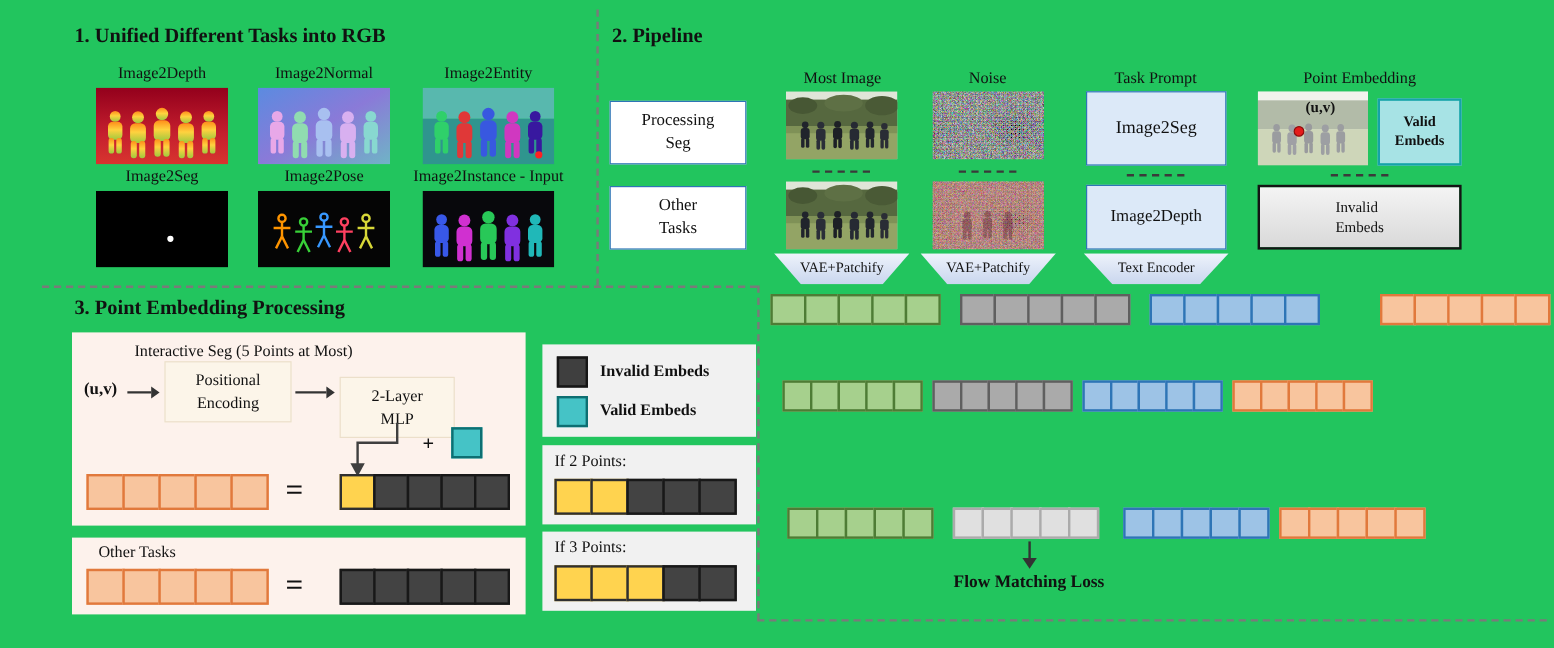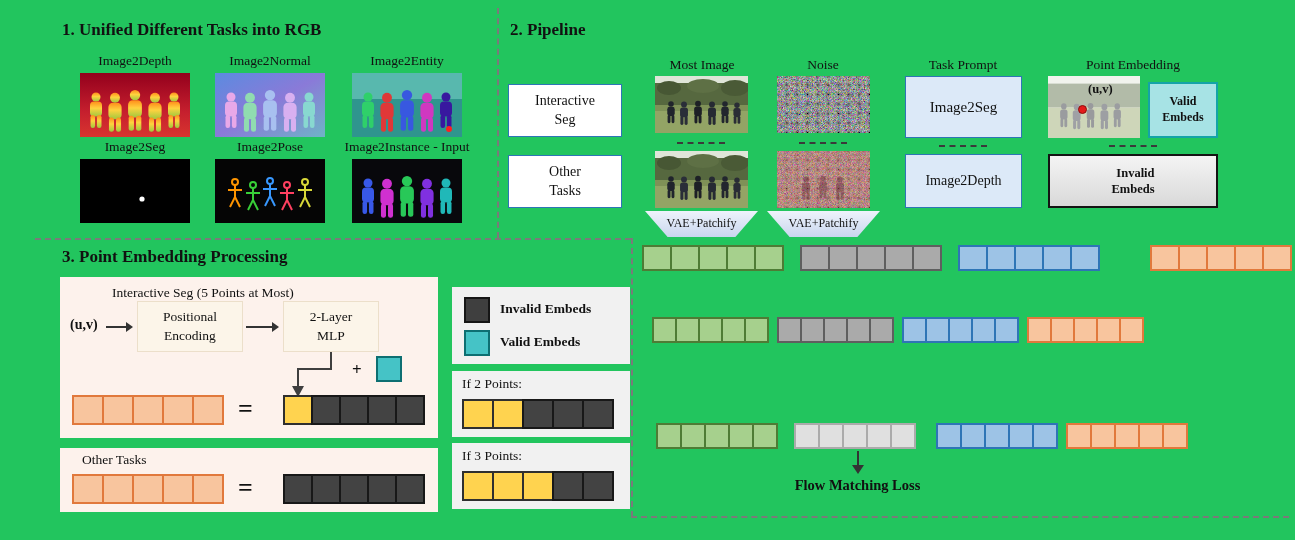--- a/index.html
+++ b/index.html
@@ -15,21 +15,21 @@
   .thumb{overflow:hidden;}
   .thumb svg,.photo svg{display:block;width:100%;height:100%;}
   .photo{overflow:hidden;}
   .bluebox{border:1.6px solid #2e75b6;background:#fff;display:flex;align-items:center;justify-content:center;
            text-align:center;font-size:14px;line-height:1.35;white-space:pre-line;}
   .promptbox{border:1.6px solid #2e75b6;background:#dce9f8;display:flex;align-items:center;justify-content:center;
            text-align:center;font-size:15px;}
   .validbox{border:2px solid #15a3a8;background:#a7e3e5;display:flex;align-items:center;justify-content:center;
            text-align:center;font-weight:bold;font-size:12px;line-height:1.3;white-space:pre-line;}
   .invalidbox{border:2px solid #141414;background:linear-gradient(#f4f4f4,#d9d9d9);display:flex;align-items:center;justify-content:center;
-           text-align:right;font-weight:bold;font-size:12.5px;line-height:1.3;white-space:pre-line;}
+           text-align:left;font-weight:normal;font-size:12.5px;line-height:1.3;white-space:pre-line;}
   .funnel{clip-path:polygon(0 0,100% 0,80% 100%,20% 100%);background:linear-gradient(#eef3fb,#c9d6ee);
            display:flex;align-items:center;justify-content:center;}
   .funnel .small-lbl{transform:translateY(-1px);}
   .dashes{border-top:2.2px dashed #3a3a3a;width:48px;height:0;}
   .tokens{display:flex;align-items:stretch;}
   .tokens .grp{display:flex;}
   .tokens .grp + .grp{margin-left:8px;}
   .tokens.flush .grp + .grp{margin-left:-2px;}
   .cell{width:var(--cw,30px);height:100%;border:2px solid #000;}
   .cell + .cell{margin-left:-2px;}
@@ -166,21 +166,21 @@
       <use href="#sym-person" transform="translate(16 37)" fill="#3858e8"></use>
       <use href="#sym-person" transform="translate(35 39) scale(1.1)" fill="#d030d0"></use>
       <use href="#sym-person" transform="translate(55 37) scale(1.15)" fill="#28c858"></use>
       <use href="#sym-person" transform="translate(75 39) scale(1.1)" fill="#8030e0"></use>
       <use href="#sym-person" transform="translate(94 37)" fill="#20b8b8"></use>
     </svg>
   </div>
 
   <div class="abs sec-title" style="left:510px;top:20px;">2. Pipeline</div>
 
-  <div class="abs bluebox" style="left:508px;top:84px;width:114px;height:53px;">Interactive
+  <div class="abs bluebox" style="left:508px;top:84px;width:114px;height:53px;">Processing
 Seg</div>
   <div class="abs bluebox" style="left:508px;top:155px;width:114px;height:53px;">Other
 Tasks</div>
 
   <div class="abs lbl" style="left:647px;top:57px;width:110px;">Most Image</div>
   <div class="abs photo" style="left:655px;top:76px;width:93px;height:57px;">
     <svg viewBox="0 0 93 57" preserveAspectRatio="none">
       <rect width="93" height="57" fill="#dfe5d8"></rect>
       <rect y="7" width="93" height="22" fill="#56683f"></rect>
       <ellipse cx="14" cy="12" rx="12" ry="7" fill="#475734"></ellipse>
@@ -247,20 +247,23 @@
     </svg>
   </div>
   <div class="abs funnel" style="left:767px;top:211px;width:113px;height:26px;">
     <div class="small-lbl">VAE+Patchify</div>
   </div>
 
   <div class="abs lbl" style="left:903px;top:57px;width:120px;">Task Prompt</div>
   <div class="abs promptbox" style="left:905px;top:76px;width:117px;height:62px;">Image2Seg</div>
   <div class="abs dashes" style="left:939px;top:145px;"></div>
   <div class="abs promptbox" style="left:905px;top:154px;width:117px;height:54px;font-size:14px;">Image2Depth</div>
+  <div class="abs funnel" style="left:903px;top:211px;width:121px;height:26px;">
+    <div class="small-lbl">Text Encoder</div>
+  </div>
 
   <div class="abs lbl" style="left:1068px;top:57px;width:130px;">Point Embedding</div>
   <div class="abs photo" style="left:1048px;top:76px;width:92px;height:62px;">
     <svg viewBox="0 0 93 57" preserveAspectRatio="none">
       <rect width="93" height="57" fill="#dfe5d8"></rect>
       <rect y="7" width="93" height="22" fill="#56683f"></rect>
       <rect y="29" width="93" height="28" fill="#93a465"></rect>
       <use href="#sym-person" transform="translate(16 36) scale(0.62)" fill="#20242c"></use>
       <use href="#sym-person" transform="translate(29 37) scale(0.66)" fill="#2a2e38"></use>
       <use href="#sym-person" transform="translate(43 36) scale(0.64)" fill="#1d2026"></use>
@@ -397,21 +400,21 @@
   <svg class="abs" style="left:106px;top:320px;" width="28" height="14">
     <line x1="0" y1="7" x2="20" y2="7" stroke="#333" stroke-width="2"></line>
     <polygon points="20,2 27,7 20,12" fill="#333"></polygon>
   </svg>
   <div class="abs crembox" style="left:137px;top:301px;width:106px;height:51px;">Positional
 Encoding</div>
   <svg class="abs" style="left:246px;top:320px;" width="34" height="14">
     <line x1="0" y1="7" x2="26" y2="7" stroke="#333" stroke-width="2"></line>
     <polygon points="26,2 33,7 26,12" fill="#333"></polygon>
   </svg>
-  <div class="abs crembox" style="left:283px;top:301px;width:96px;height:51px;">2-Layer
+  <div class="abs crembox" style="left:283px;top:314px;width:96px;height:51px;">2-Layer
 MLP</div>
   <svg class="abs" style="left:288px;top:352px;" width="56" height="46">
     <polyline points="43,0 43,17 10,17 10,36" fill="none" stroke="#3f3f3f" stroke-width="2"></polyline>
     <polygon points="4,34 16,34 10,45" fill="#3f3f3f"></polygon>
   </svg>
   <div class="abs plus" style="left:352px;top:361px;">+</div>
   <div class="abs sq tealsq" style="left:376px;top:356px;width:26px;height:26px;"></div>
   <div class="abs tokens flush" style="left:72px;top:395px;height:30px;--cw:32px;">
       <div class="grp">
         <div class="cell" style="background: rgb(248, 197, 158); border-color: rgb(225, 121, 60);"></div>

